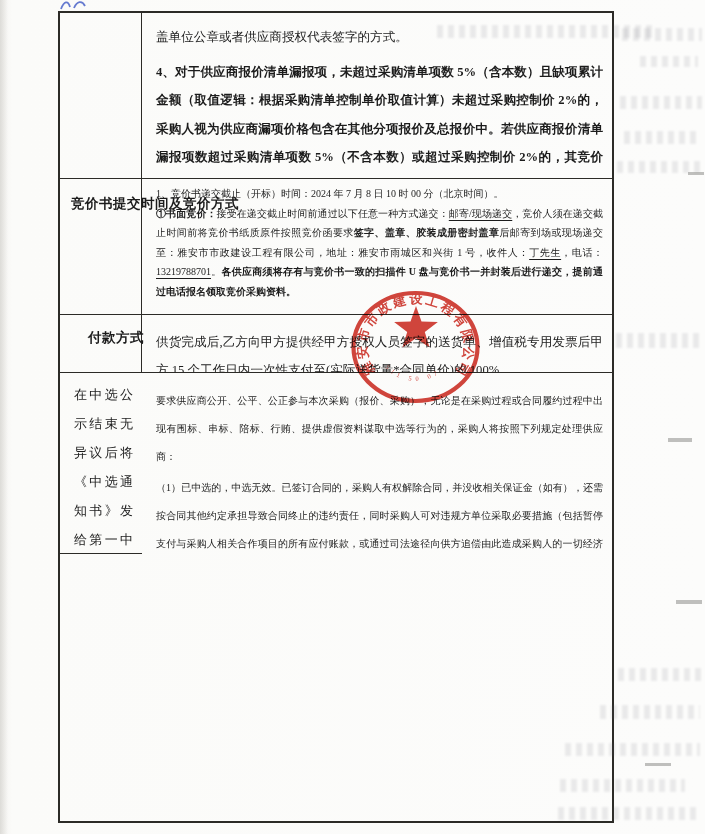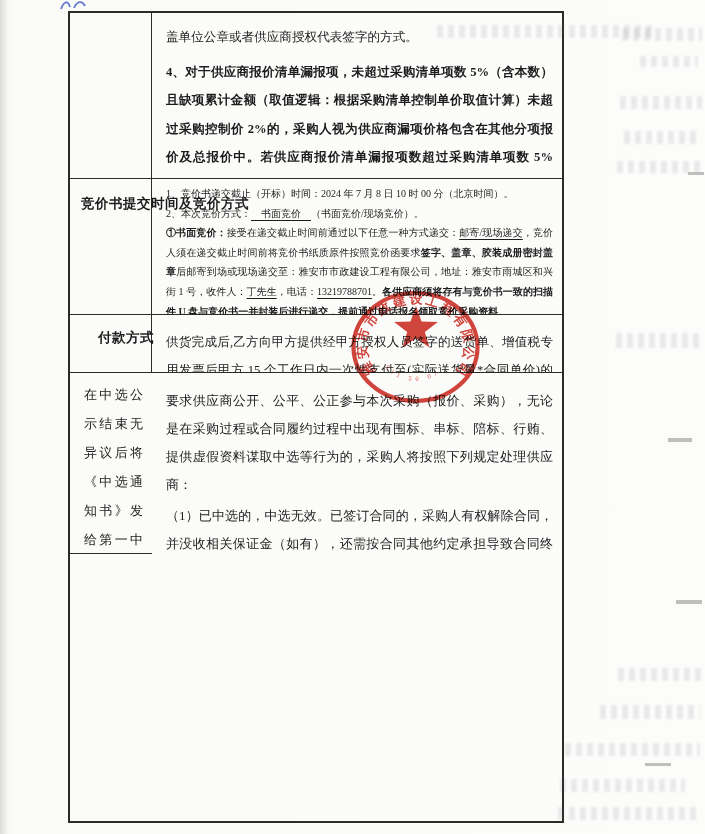--- a/index.html
+++ b/index.html
@@ -4,21 +4,21 @@
 <style>
   html,body{margin:0;padding:0;background:#e8e8e6;}
   .page{
     position:relative;width:705px;height:834px;margin:0 auto;
     background:linear-gradient(90deg,#f3f2ef 0,#fbfbf9 12px,#fcfcfb 100%);
     font-family:"Liberation Serif","DejaVu Serif",serif;
     color:#1c1c1c;overflow:hidden;
   }
   
   .tbl{
-    position:absolute;left:68px;top:11px;width:496px;height:812px;
+    position:absolute;left:58px;top:11px;width:556px;height:812px;
     display:grid;grid-template-columns:82px 1fr;
     grid-template-rows:166px 136px 58px 181px 1fr;
     border:2px solid #2c2b27;box-sizing:border-box;
   }
   .lcell{border-right:1.6px solid #2c2b27;border-bottom:1.6px solid #2c2b27;
     box-sizing:border-box;display:flex;flex-direction:row;padding-left:11px;}
   .ccell{border-bottom:1.6px solid #2c2b27;box-sizing:border-box;
     padding:0 9px 0 14px;overflow:hidden;}
   .row-last{border-bottom:none !important;}
   .label{font-weight:bold;font-size:13.5px;letter-spacing:.5px;white-space:nowrap;}
@@ -29,21 +29,21 @@
   .ccell p{margin:0;text-align:justify;}
   .cell-a{padding-top:10px;font-size:12.6px;}
   .cell-a p{line-height:28.5px;}
   .cell-a .p0{margin-bottom:6px;}
   .cell-b{padding-top:5px;font-size:10px;}
   .cell-b p{line-height:19.6px;}
   .cell-c{padding-top:13px;font-size:12.6px;}
   .cell-c p{line-height:28px;}
   .cell-d{padding-top:7px;font-size:13px;}
   .cell-d p{line-height:29px;}
-  .cell-e{padding-top:14px;font-size:13px;}
+  .cell-e{padding-top:14px;font-size:10px;}
   .cell-e p{line-height:28px;margin-bottom:3px;}
   .seg-b{font-weight:bold;}
   .seg-u{text-decoration:underline;text-underline-offset:3px;}
   
   .seal{position:absolute;left:348px;top:288px;width:136px;height:120px;
     opacity:.88;mix-blend-mode:multiply;pointer-events:none;}
   
   .smudge{position:absolute;opacity:.20;filter:blur(1.1px);
     background:repeating-linear-gradient(90deg,rgba(100,100,112,.6) 0 6px,rgba(100,100,112,0) 6px 11px);}
   .dash{position:absolute;background:#8f8f8c;opacity:.55;filter:blur(.4px);}
@@ -70,21 +70,20 @@
       <p><span class="seg-b">4、对于供应商报价清单漏报项，未超过采购清单项数 5%（含本数）且缺项累计金额（取值逻辑：根据采购清单控制单价取值计算）未超过采购控制价 2%的，采购人视为供应商漏项价格包含在其他分项报价及总报价中。若供应商报价清单漏报项数超过采购清单项数 5%（不含本数）或超过采购控制价 2%的，其竞价文件无效。</span></p>
     </div>
 
     <div class="lcell label lab-b">
         <div>竞价书提交</div>
         <div>时间及竞价</div>
         <div>方式</div>
       </div>
     <div class="ccell cell-b">
       <p><span>1、竞价书递交截止（开标）时间：2024 年 7 月 8 日 10 时 00 分（北京时间）。</span></p>
-      <p><span>2、本次竞价方式：</span><span class="seg-u">　书面竞价　</span><span>（书面竞价/现场竞价）。</span></p>
       <p><span class="seg-b">①书面竞价：</span><span>接受在递交截止时间前通过以下任意一种方式递交：</span><span class="seg-u">邮寄/现场递交</span><span>，竞价人须在递交截止时间前将竞价书纸质原件按照竞价函要求</span><span class="seg-b">签字、盖章、胶装成册密封盖章</span><span>后邮寄到场或现场递交至：雅安市市政建设工程有限公司，地址：雅安市雨城区和兴街 1 号，收件人：</span><span class="seg-u">丁先生</span><span>，电话：</span><span class="seg-u">13219788701</span><span>。</span><span class="seg-b">各供应商须将存有与竞价书一致的扫描件 U 盘与竞价书一并封装后进行递交，提前通过电话报名领取竞价采购资料。</span></p>
     </div>
 
     <div class="lcell label lab-c">
         <div>付款方式</div>
       </div>
     <div class="ccell cell-c">
       <p><span>供货完成后,乙方向甲方提供经甲方授权人员签字的送货单、增值税专用发票后甲方 15 个工作日内一次性支付至(实际送货量*合同单价)的 100%。</span></p>
     </div>
 

